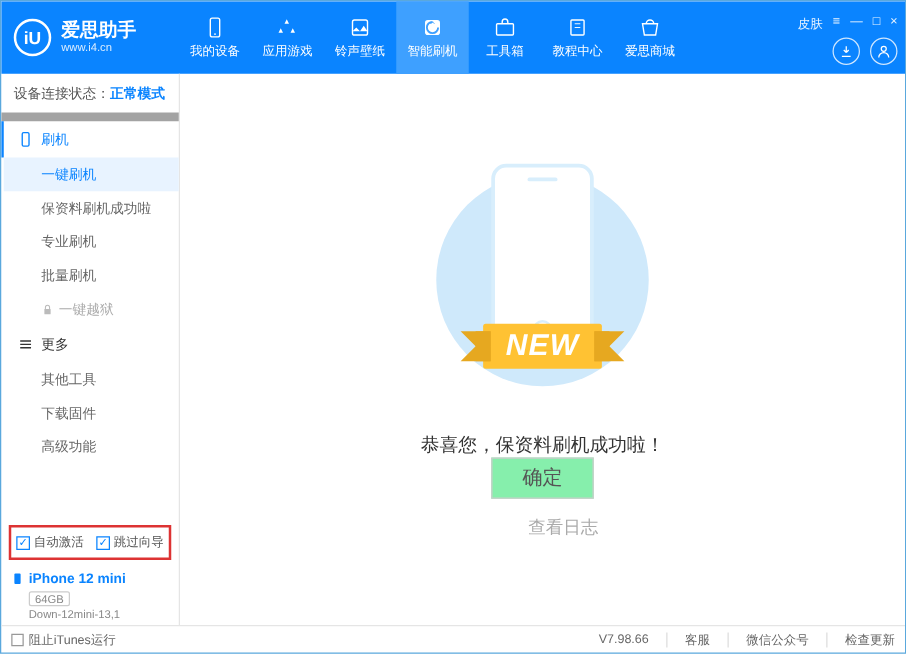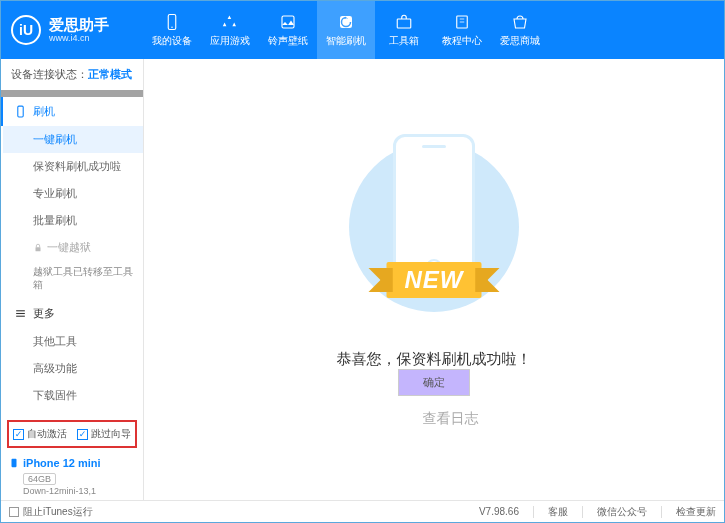--- a/index.html
+++ b/index.html
@@ -49,21 +49,21 @@
 .phone-illustration { width: 180px; height: 200px; position: relative; margin-bottom: 18px; }
 .circle-bg { position: absolute; width: 170px; height: 170px; background: #cfe9fb; border-radius: 50%; left: 50%; top: 10px; transform: translateX(-50%); }
 .phone { position: absolute; width: 82px; height: 150px; background: #fff; border: 3px solid #d8eefc; border-radius: 12px; left: 50%; top: 2px; transform: translateX(-50%); }
 .phone::before { content: ""; position: absolute; width: 24px; height: 3px; background: #d8eefc; border-radius: 2px; top: 8px; left: 50%; transform: translateX(-50%); }
 .phone::after { content: ""; position: absolute; width: 12px; height: 12px; border: 2px solid #d8eefc; border-radius: 50%; bottom: 6px; left: 50%; transform: translateX(-50%); }
 .ribbon { position: absolute; bottom: 34px; left: 50%; transform: translateX(-50%); background: #ffc233; color: #fff; font-weight: 900; font-size: 24px; padding: 4px 18px; letter-spacing: 1px; font-style: italic; border-radius: 2px; }
 .ribbon::before, .ribbon::after { content: ""; position: absolute; top: 6px; width: 0; height: 0; border: 12px solid #e6a820; }
 .ribbon::before { left: -18px; border-left-color: transparent; }
 .ribbon::after { right: -18px; border-right-color: transparent; }
 .success-msg { font-size: 15px; color: #333; margin-bottom: 0; }
-.ok-btn { border: 1px solid #ccc; background: #c4b5fd; padding: 5px 24px; font-size: 11px; color: #555; cursor: pointer; margin-bottom: 14px; }
+.ok-btn { border: 1px solid #ccc; background: #86efac; padding: 5px 24px; font-size: 16px; color: #555; cursor: pointer; margin-bottom: 14px; }
 .view-log { font-size: 14px; color: #aaa; cursor: pointer; margin-left: 33px; }
 
 .footer { height: 22px; border-top: 1px solid #e5e5e5; display: flex; align-items: center; font-size: 10px; color: #666; padding: 0 8px; }
 .footer-left { display: flex; align-items: center; gap: 4px; cursor: pointer; }
 .footer-cb { width: 10px; height: 10px; border: 1px solid #999; }
 .footer-right { margin-left: auto; display: flex; gap: 14px; align-items: center; }
 .footer-right span { cursor: pointer; }
 .divider { width: 1px; height: 12px; background: #ddd; }
 </style>
 </head>
@@ -136,20 +136,42 @@
     <div class="nav-item">
       <span class="nav-icon">
           <svg viewBox="0 0 24 24">
             <path d="M4 8h16l-2 12H6z" fill="none" stroke="#fff" stroke-width="1.5"></path>
             <path d="M8 8a4 4 0 0 1 8 0" fill="none" stroke="#fff" stroke-width="1.5"></path>
           </svg>
         </span>
       <span>爱思商城</span>
     </div>
   </div>
+  <div style="display:flex;flex-direction:column;align-items:flex-end;gap:4px">
+    <div class="win-controls">
+      <span>皮肤</span>
+      <span>≡</span>
+      <span>—</span>
+      <span>□</span>
+      <span>×</span>
+    </div>
+    <div class="header-circles">
+      <div class="hc">
+          <svg viewBox="0 0 24 24">
+            <path d="M12 4v10m0 0l-4-4m4 4l4-4M5 20h14" stroke="#fff" fill="none" stroke-width="2"></path>
+          </svg>
+        </div>
+      <div class="hc">
+          <svg viewBox="0 0 24 24">
+            <circle cx="12" cy="8" r="4" fill="none" stroke="#fff" stroke-width="2"></circle>
+            <path d="M4 22a8 8 0 0 1 16 0" fill="none" stroke="#fff" stroke-width="2"></path>
+          </svg>
+        </div>
+    </div>
+  </div>
 </div>
 
 <div class="body">
   <div class="sidebar">
     <div class="conn-status">
       <span>设备连接状态：</span><span class="mode">正常模式</span>
     </div>
 
     <div class="side-section">
       <div class="side-head active-head">
@@ -167,37 +189,36 @@
     </div>
 
     <div class="side-section">
       <div class="side-sub locked">
         <svg class="lock-icon" viewBox="0 0 24 24">
             <rect x="6" y="10" width="12" height="10" rx="1" fill="#bbb"></rect>
             <path d="M8 10V7a4 4 0 0 1 8 0v3" fill="none" stroke="#bbb" stroke-width="2"></path>
           </svg>
         <span>一键越狱</span>
       </div>
-      <div class="side-notice">越狱工具已转移至工具箱</div>
     </div>
 
     <div class="side-section">
       <div class="side-head">
         <span class="hicon">
             <svg viewBox="0 0 24 24">
               <line x1="4" y1="7" x2="20" y2="7" stroke="currentColor" stroke-width="2"></line>
               <line x1="4" y1="12" x2="20" y2="12" stroke="currentColor" stroke-width="2"></line>
               <line x1="4" y1="17" x2="20" y2="17" stroke="currentColor" stroke-width="2"></line>
             </svg>
           </span>
         <span>更多</span>
       </div>
       <div class="side-sub">其他工具</div>
+      <div class="side-sub">下载固件</div>
       <div class="side-sub">高级功能</div>
-      <div class="side-sub">下载固件</div>
     </div>
 
     <div style="flex:1"></div>
 
     <div class="checkbox-row">
       <label class="cb">
         <span class="cb-box">✓</span>
         <span>自动激活</span>
       </label>
       <label class="cb">

